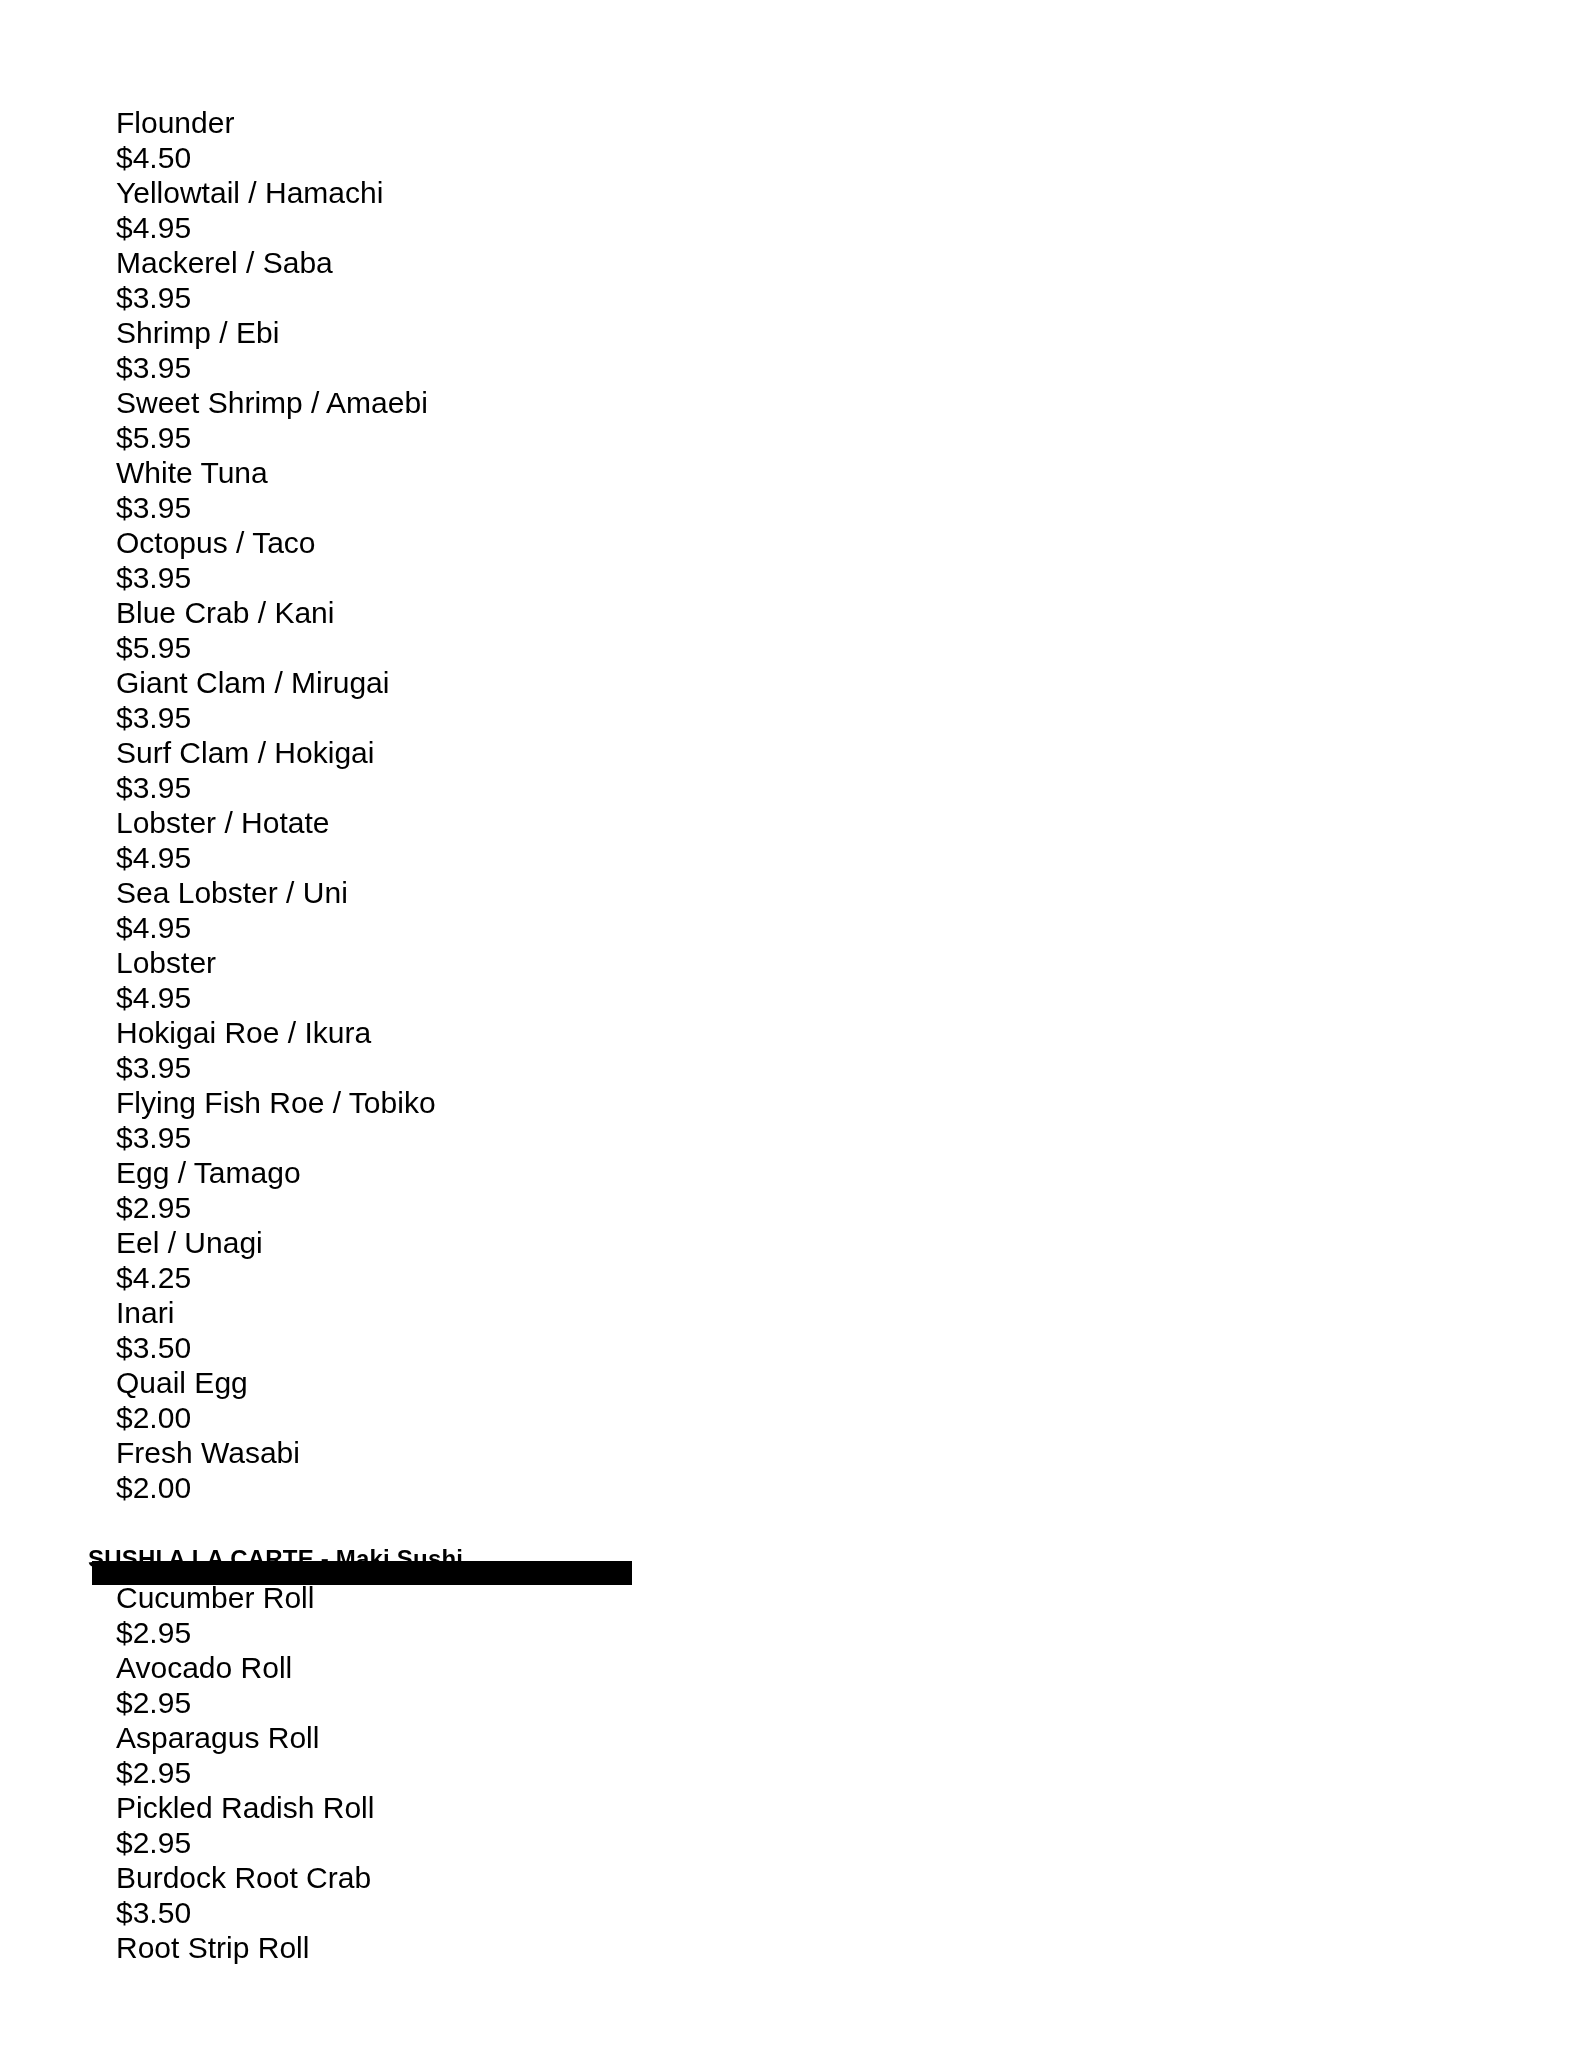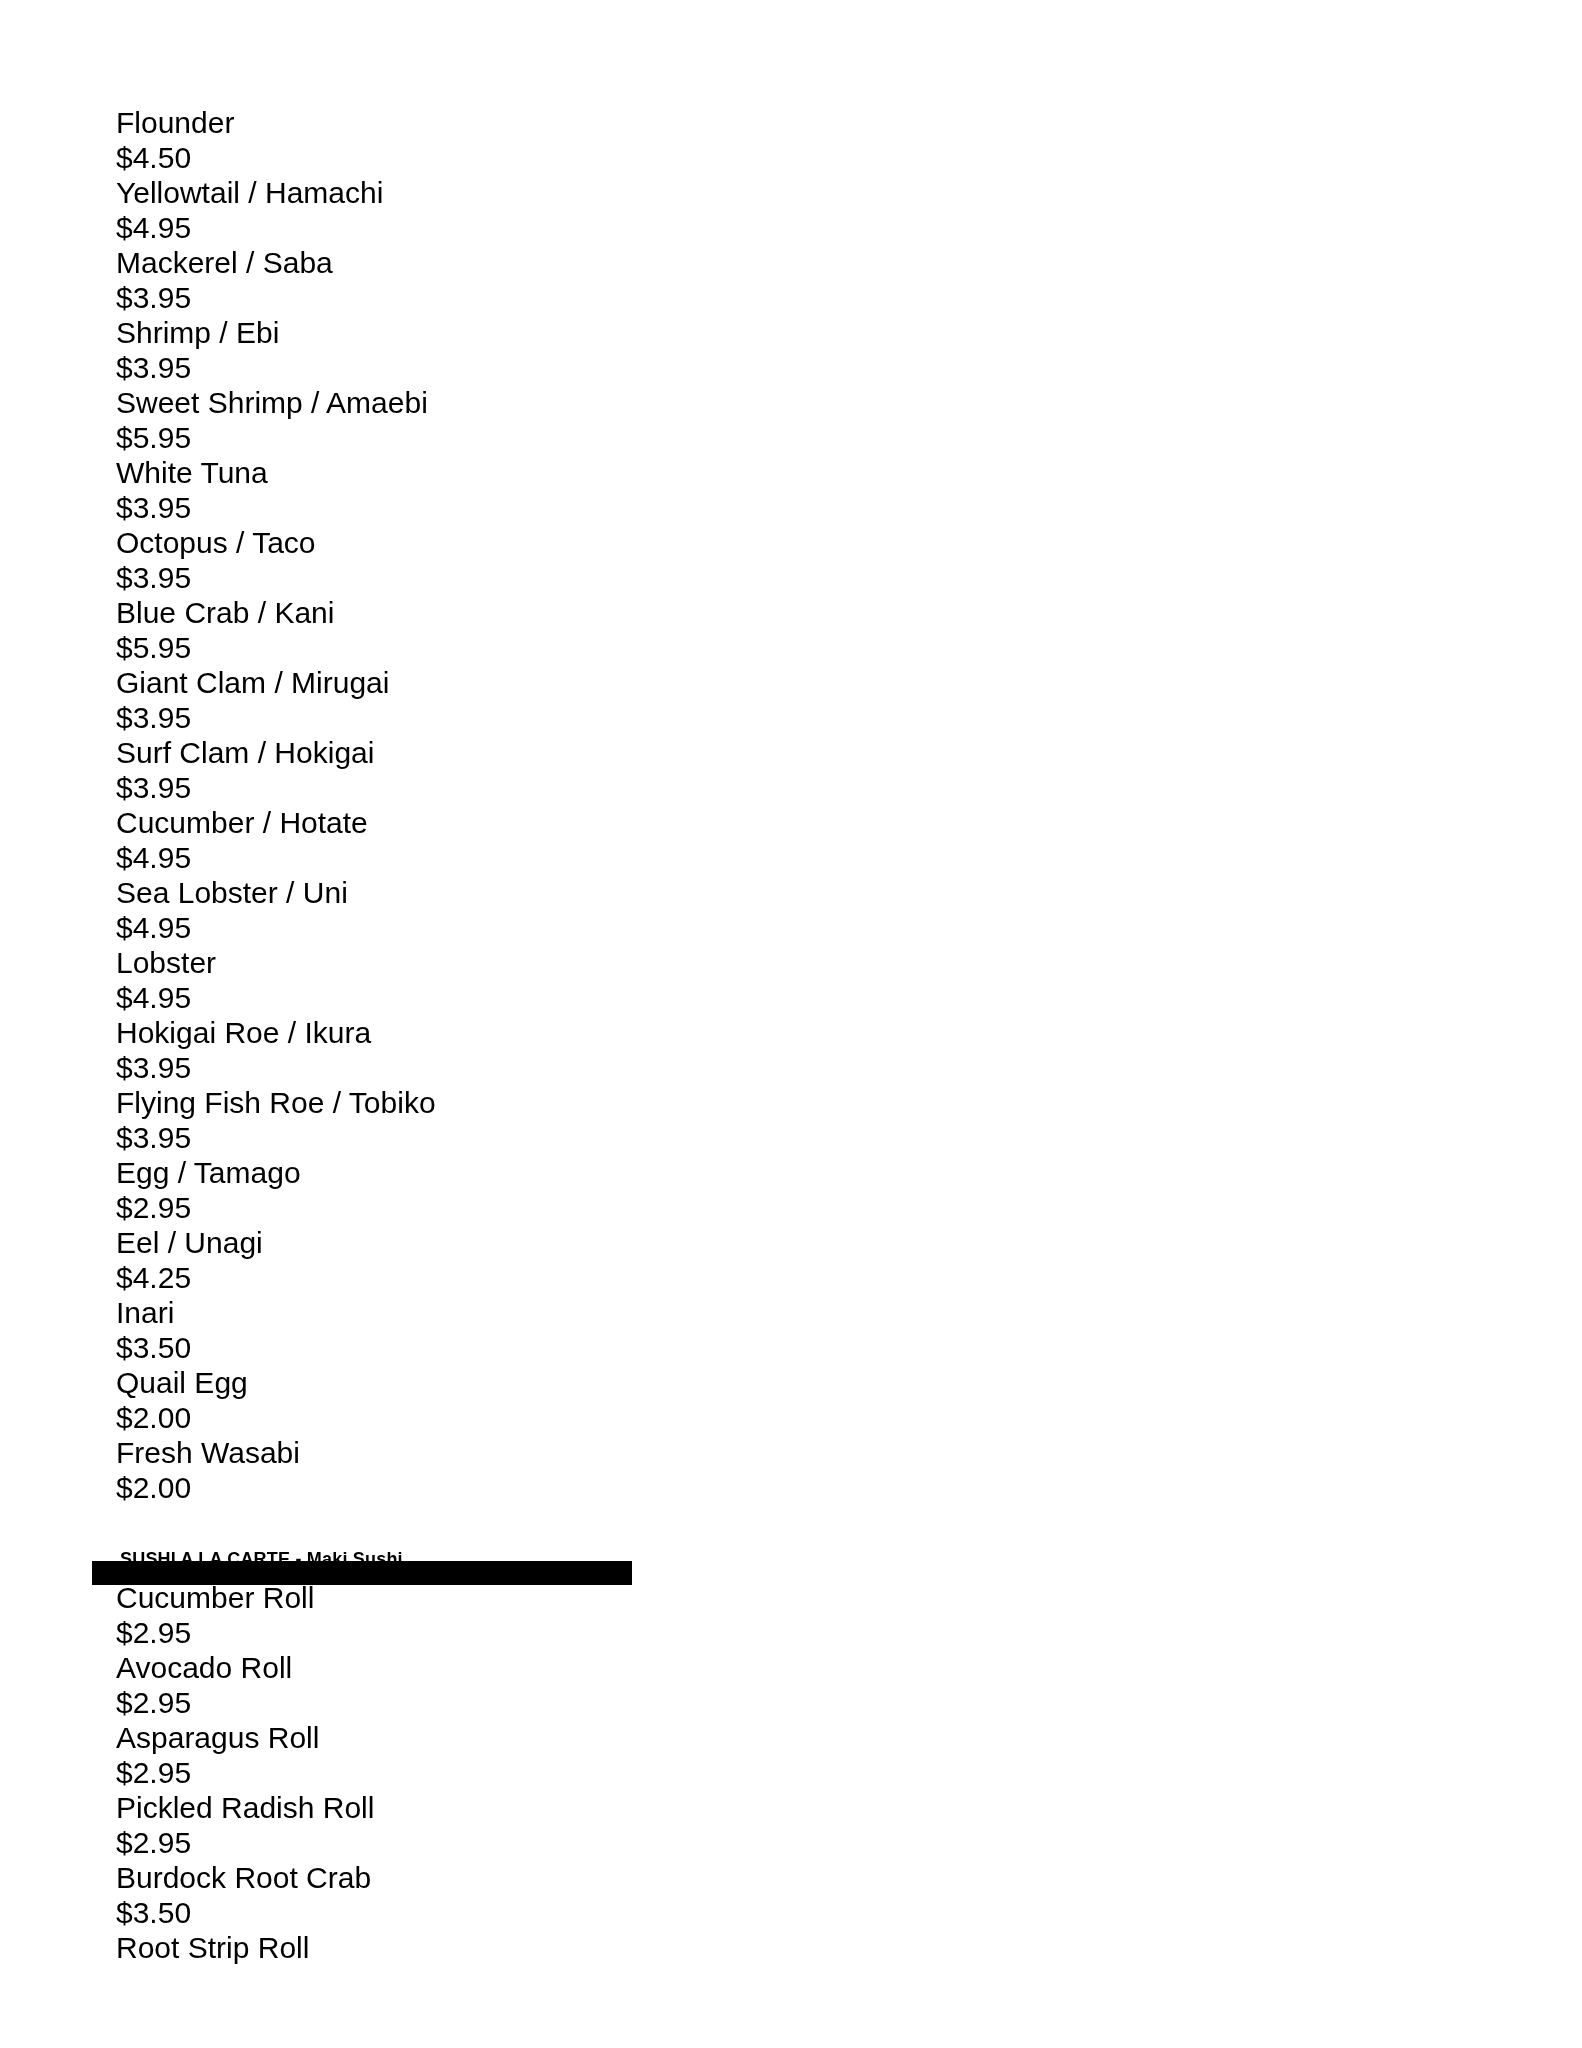--- a/index.html
+++ b/index.html
@@ -23,23 +23,23 @@
     font-size: 30px;
     line-height: 35px;
     font-weight: 400;
     white-space: nowrap;
   }
   .list-0 { top: 69px; }
   .list-1 { top: 1544px; }
   .line { height: 35px; }
   .section-header {
     position: absolute;
-    left: 96px;
+    left: 64px;
     top: 1521px;
-    font-size: 18px;
+    font-size: 24px;
     line-height: 28px;
     font-weight: 700;
     letter-spacing: 0.2px;
     white-space: nowrap;
   }
   .header-rule {
     position: absolute;
     left: 80px;
     top: 1549px;
     width: 540px;
@@ -66,21 +66,21 @@
       <div class="line item-name">White Tuna</div>
       <div class="line item-price">$3.95</div>
       <div class="line item-name">Octopus / Taco</div>
       <div class="line item-price">$3.95</div>
       <div class="line item-name">Blue Crab / Kani</div>
       <div class="line item-price">$5.95</div>
       <div class="line item-name">Giant Clam / Mirugai</div>
       <div class="line item-price">$3.95</div>
       <div class="line item-name">Surf Clam / Hokigai</div>
       <div class="line item-price">$3.95</div>
-      <div class="line item-name">Cucumber / Hotate</div>
+      <div class="line item-name">Lobster / Hotate</div>
       <div class="line item-price">$4.95</div>
       <div class="line item-name">Sea Lobster / Uni</div>
       <div class="line item-price">$4.95</div>
       <div class="line item-name">Lobster</div>
       <div class="line item-price">$4.95</div>
       <div class="line item-name">Hokigai Roe / Ikura</div>
       <div class="line item-price">$3.95</div>
       <div class="line item-name">Flying Fish Roe / Tobiko</div>
       <div class="line item-price">$3.95</div>
       <div class="line item-name">Egg / Tamago</div>

